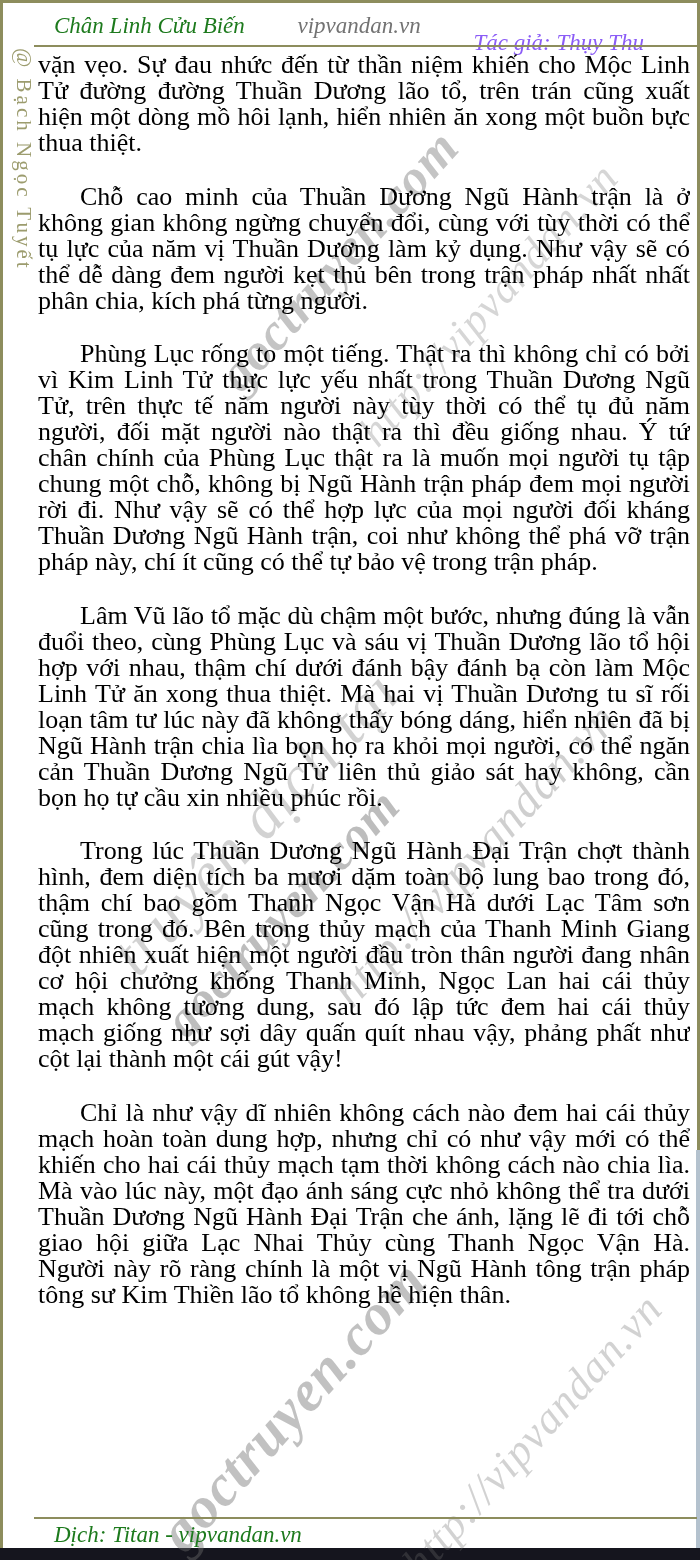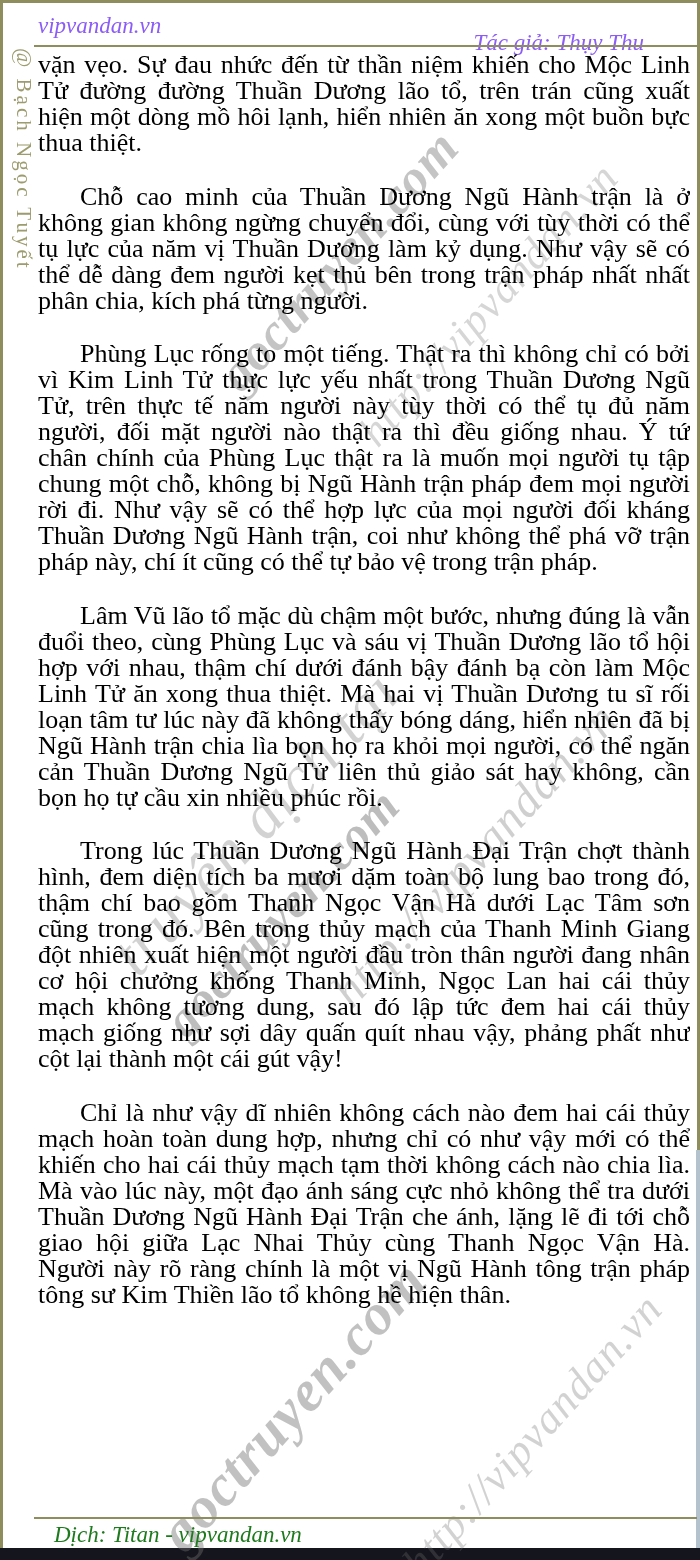--- a/index.html
+++ b/index.html
@@ -13,21 +13,21 @@
   .border-right{position:absolute;right:0;top:0;width:3px;height:1150px;background:#8d8d5d;}
   .right-strip{position:absolute;right:0;top:1150px;width:4px;height:398px;background:#b4c2ce;}
   .bottom-bar{position:absolute;left:0;top:1548px;width:700px;height:12px;background:#15151e;}
   
   .header{
     position:absolute;left:38px;right:14px;top:8px;height:36px;
     display:flex;justify-content:space-between;align-items:center;
     font-style:italic;font-size:23px;
   }
   .header .title{color:#1d7a1d;padding-left:16px;}
-  .header .site{color:#8b5cf6;}
+  .header .site{color:#737373;}
   .header .author{color:#8b5cf6;padding-right:42px;margin-top:34px;}
   .rule{position:absolute;left:34px;right:3px;height:2px;background:#8d8d5d;}
   .rule-top{top:45px;}
   .rule-bottom{top:1517px;}
   
   .sidebar{
     position:absolute;left:6px;top:48px;width:30px;height:1400px;
     writing-mode:vertical-rl;font-size:21px;letter-spacing:3px;
     color:#9c9c6e;white-space:nowrap;
   }
@@ -59,20 +59,21 @@
 
 <div class="page">
 
   <div class="border-top"></div>
   <div class="border-left"></div>
   <div class="border-right"></div>
   <div class="right-strip"></div>
   <div class="bottom-bar"></div>
 
   <div class="header">
+    <span class="title">Chân Linh Cửu Biến</span>
     <span class="site">vipvandan.vn</span>
     <span class="author">Tác giả: Thụy Thu</span>
   </div>
   <div class="rule rule-top"></div>
 
   <div class="sidebar">@ Bạch Ngọc Tuyết</div>
 
   <div class="wm-layer">
       <span class="wm" style="left: 250px; top: 343px; font-size: 52px; font-weight: 700; opacity: 0.4; transform: rotate(-48deg);">goctruyen.com</span>
       <span class="wm" style="left: 386px; top: 405px; font-size: 44px; font-weight: 400; opacity: 0.28; transform: rotate(-48deg);">http://vipvandan.vn</span>

